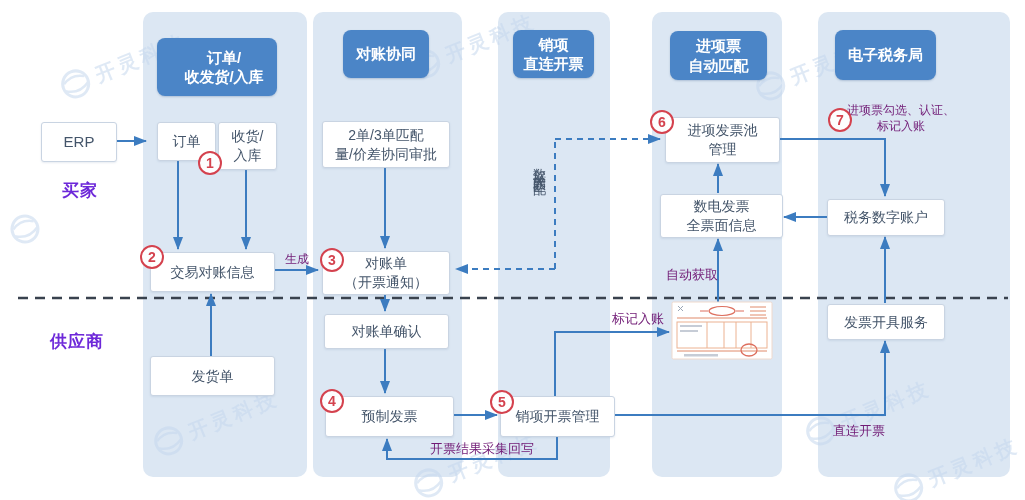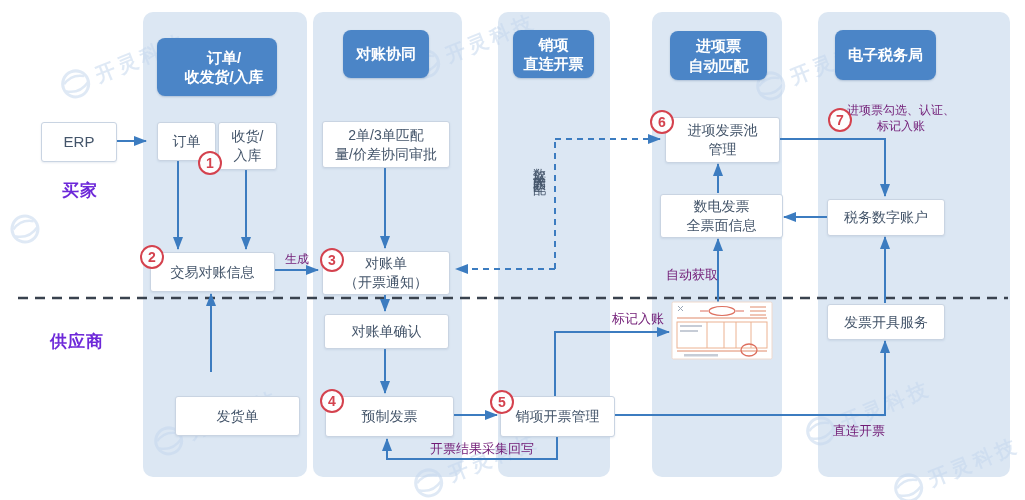--- a/index.html
+++ b/index.html
@@ -186,21 +186,21 @@
   <div class="node" style="left:41px;top:122px;width:74px;height:38px;font-size:15px;">ERP</div>
   <div class="node" style="left:150px;top:122px;width:57px;height:37px;margin-left:7px;">订单</div>
   <div class="node" style="left:218px;top:122px;width:57px;height:46px;">收货/
 入库</div>
   <div class="node" style="left:322px;top:121px;width:126px;height:45px;">2单/3单匹配
 量/价差协同审批</div>
   <div class="node" style="left:150px;top:252px;width:123px;height:38px;">交易对账信息</div>
   <div class="node" style="left:322px;top:251px;width:126px;height:42px;">对账单
 （开票通知）</div>
   <div class="node" style="left:324px;top:314px;width:123px;height:33px;">对账单确认</div>
-  <div class="node" style="left:150px;top:396px;width:123px;height:38px;margin-left:25px;">发货单</div>
+  <div class="node" style="left:150px;top:356px;width:123px;height:38px;">发货单</div>
   <div class="node" style="left:325px;top:396px;width:127px;height:39px;">预制发票</div>
   <div class="node" style="left:500px;top:396px;width:113px;height:39px;">销项开票管理</div>
   <div class="node" style="left:665px;top:117px;width:113px;height:44px;">进项发票池
 管理</div>
   <div class="node" style="left:660px;top:194px;width:121px;height:42px;">数电发票
 全票面信息</div>
   <div class="node" style="left:827px;top:199px;width:116px;height:35px;">税务数字账户</div>
   <div class="node" style="left:827px;top:304px;width:116px;height:34px;">发票开具服务</div>
 
   <div class="step" style="left:198px;top:151px;">1</div>

